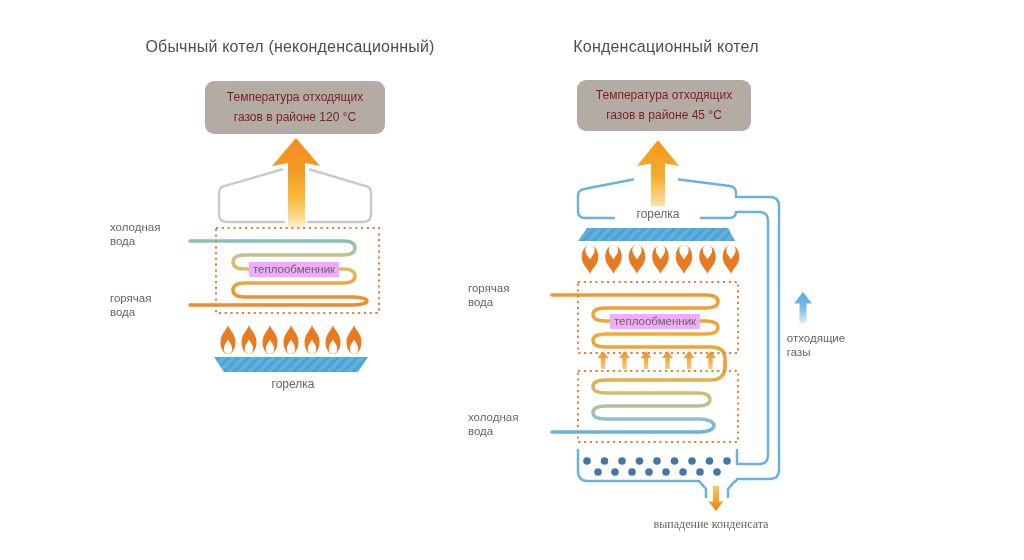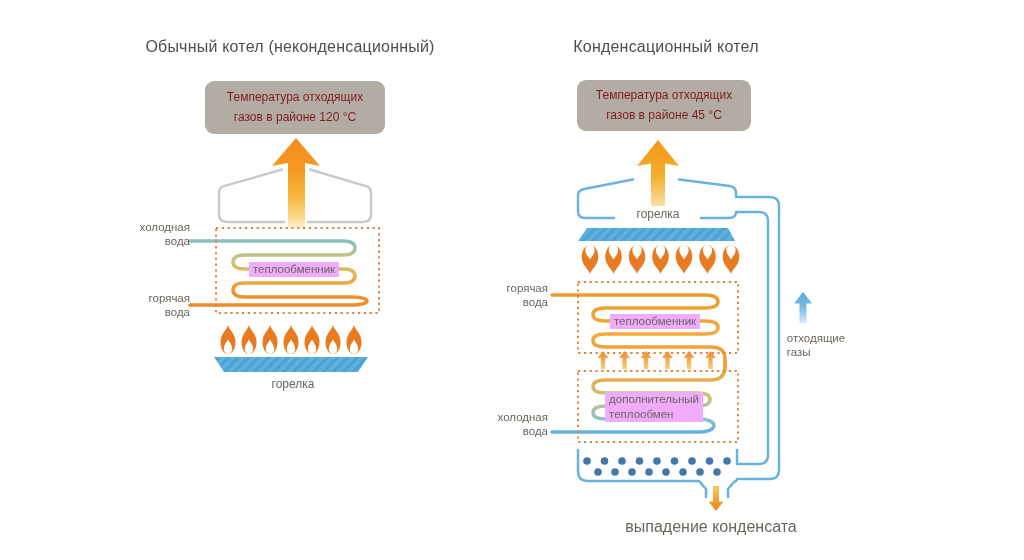--- a/index.html
+++ b/index.html
@@ -5,21 +5,21 @@
   html,body{margin:0;padding:0;background:#fff;}
   .stage{
     position:relative;width:1024px;height:560px;background:#ffffff;
     font-family:"Liberation Sans","DejaVu Sans",sans-serif;overflow:hidden;
   }
   .stage svg{position:absolute;left:0;top:0;}
   .lbl{
     position:absolute;white-space:pre-line;color:#6b655d;font-size:11.5px;
     line-height:1.26;
   }
-  .lbl.right-al{text-align:right;}
+  .lbl.right-al{}
   .lbl.center{transform:translateX(-50%);}
   .lbl.onpipe{background:#f0abfc;padding:0 4px;line-height:1.3;}
   .title{
     position:absolute;transform:translateX(-50%);color:#4f4f4f;font-size:16px;
     letter-spacing:.2px;white-space:nowrap;
   }
   .flue-box{
     position:absolute;background:#b3aca5;border-radius:9px;color:#7f1d1d;
     font-size:12px;line-height:1.65;text-align:center;white-space:pre-line;
     display:flex;align-items:center;justify-content:center;
@@ -198,21 +198,19 @@
 вода</div>
 <div class="lbl center onpipe" style="left:294px;top:262px;">теплообменник</div>
 <div class="lbl right-al" style="left:110px;top:291px;width:80px;">горячая
 вода</div>
 <div class="lbl center" style="left:293px;top:377px;font-size:12px;">горелка</div>
 
 <div class="lbl center" style="left:658px;top:207px;font-size:12px;">горелка</div>
 <div class="lbl right-al" style="left:468px;top:281px;width:80px;">горячая
 вода</div>
 <div class="lbl center onpipe" style="left:655px;top:314px;">теплообменник</div>
-<div class="lbl center onpipe" style="left:654px;top:392px;">дополнительный
-теплообмен</div>
 <div class="lbl right-al" style="left:468px;top:410px;width:80px;">холодная
 вода</div>
 <div class="lbl center" style="left:816px;top:331px;">отходящие
 газы</div>
-<div class="lbl center" style="left:711px;top:517px;font-size:16px;">выпадение конденсата</div>
+<div class="lbl center" style="left:711px;top:517px;font-size:12px;font-family:Liberation Serif, serif;">выпадение конденсата</div>
 
 </div>
 
 </body></html>

